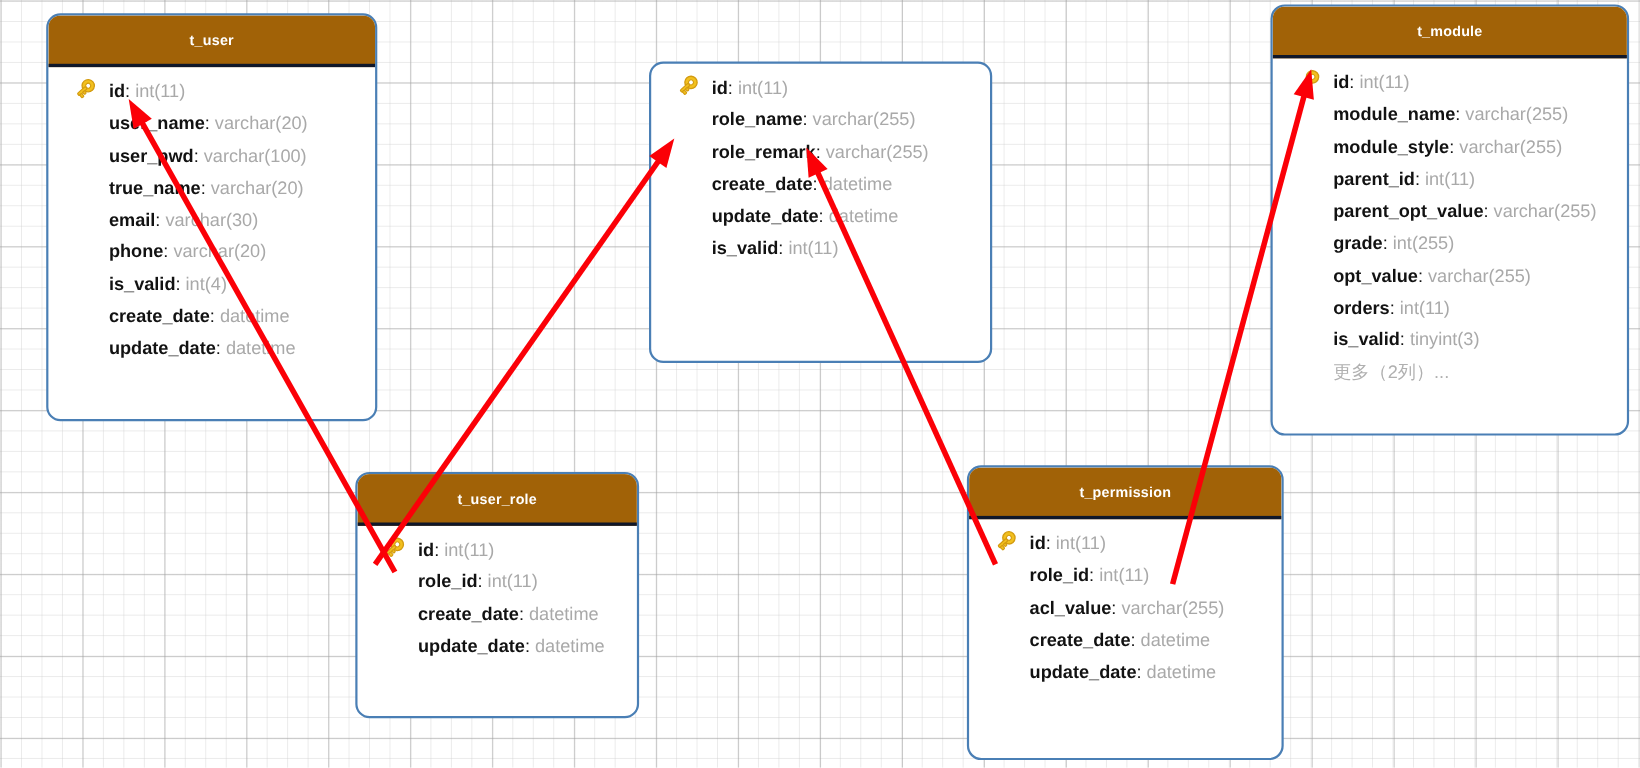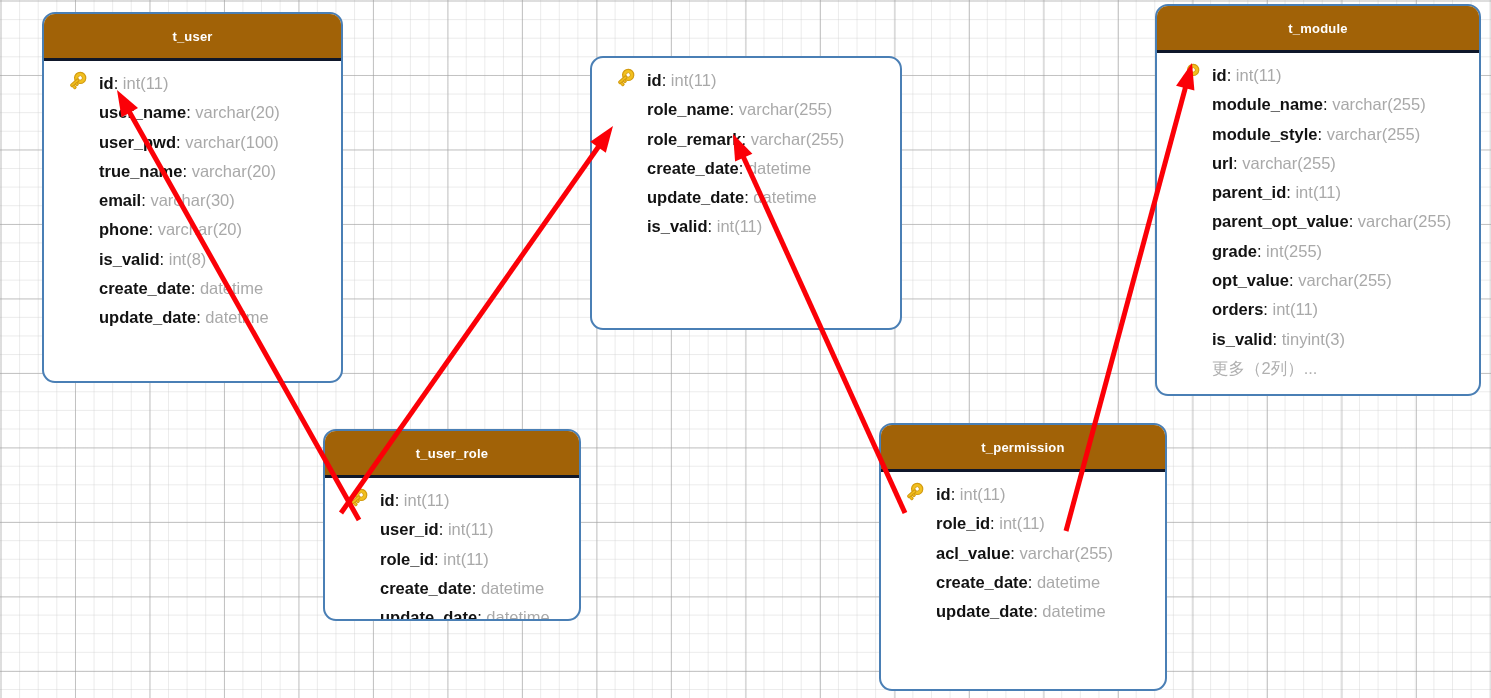--- a/index.html
+++ b/index.html
@@ -116,21 +116,21 @@
                   <rect x="5.0" y="7.3" width="9.8" height="2.7" rx="1" fill="#f2c01e" stroke="#d39b10" stroke-width="1.1"></rect>
                   <rect x="5.6" y="9.6" width="2.5" height="3.6" rx="0.8" fill="#f2c01e" stroke="#d39b10" stroke-width="1.0"></rect>
                   <rect x="9.4" y="9.6" width="2.2" height="2.8" rx="0.7" fill="#f2c01e" stroke="#d39b10" stroke-width="1.0"></rect>
                 </g>
               </svg></span><span class="col-name">id</span><span class="col-sep">: </span><span class="col-type">int(11)</span></div>
           <div class="col-row"><span class="col-name">user_name</span><span class="col-sep">: </span><span class="col-type">varchar(20)</span></div>
           <div class="col-row"><span class="col-name">user_pwd</span><span class="col-sep">: </span><span class="col-type">varchar(100)</span></div>
           <div class="col-row"><span class="col-name">true_name</span><span class="col-sep">: </span><span class="col-type">varchar(20)</span></div>
           <div class="col-row"><span class="col-name">email</span><span class="col-sep">: </span><span class="col-type">varchar(30)</span></div>
           <div class="col-row"><span class="col-name">phone</span><span class="col-sep">: </span><span class="col-type">varchar(20)</span></div>
-          <div class="col-row"><span class="col-name">is_valid</span><span class="col-sep">: </span><span class="col-type">int(8)</span></div>
+          <div class="col-row"><span class="col-name">is_valid</span><span class="col-sep">: </span><span class="col-type">int(4)</span></div>
           <div class="col-row"><span class="col-name">create_date</span><span class="col-sep">: </span><span class="col-type">datetime</span></div>
           <div class="col-row"><span class="col-name">update_date</span><span class="col-sep">: </span><span class="col-type">datetime</span></div>
         </div>
       </div>
       <div class="table-box" style="left: 590px; top: 56px; width: 312px; height: 274px;">
         <div class="table-body">
           <div class="col-row"><span class="key-icon"><svg viewBox="0 0 26 26" width="26" height="26">
                 <g transform="rotate(-42 13 13)">
                   <circle cx="17.2" cy="8.6" r="5.6" fill="#f2c01e" stroke="#d39b10" stroke-width="1.2"></circle>
                   <circle cx="17.2" cy="8.6" r="2.2" fill="#ffffff" stroke="#d39b10" stroke-width="0.9"></circle>
@@ -153,43 +153,41 @@
                 <g transform="rotate(-42 13 13)">
                   <circle cx="17.2" cy="8.6" r="5.6" fill="#f2c01e" stroke="#d39b10" stroke-width="1.2"></circle>
                   <circle cx="17.2" cy="8.6" r="2.2" fill="#ffffff" stroke="#d39b10" stroke-width="0.9"></circle>
                   <rect x="5.0" y="7.3" width="9.8" height="2.7" rx="1" fill="#f2c01e" stroke="#d39b10" stroke-width="1.1"></rect>
                   <rect x="5.6" y="9.6" width="2.5" height="3.6" rx="0.8" fill="#f2c01e" stroke="#d39b10" stroke-width="1.0"></rect>
                   <rect x="9.4" y="9.6" width="2.2" height="2.8" rx="0.7" fill="#f2c01e" stroke="#d39b10" stroke-width="1.0"></rect>
                 </g>
               </svg></span><span class="col-name">id</span><span class="col-sep">: </span><span class="col-type">int(11)</span></div>
           <div class="col-row"><span class="col-name">module_name</span><span class="col-sep">: </span><span class="col-type">varchar(255)</span></div>
           <div class="col-row"><span class="col-name">module_style</span><span class="col-sep">: </span><span class="col-type">varchar(255)</span></div>
-          <div class="col-row"><span class="col-name">url</span><span class="col-sep">: </span><span class="col-type">varchar(255)</span></div>
           <div class="col-row"><span class="col-name">parent_id</span><span class="col-sep">: </span><span class="col-type">int(11)</span></div>
           <div class="col-row"><span class="col-name">parent_opt_value</span><span class="col-sep">: </span><span class="col-type">varchar(255)</span></div>
           <div class="col-row"><span class="col-name">grade</span><span class="col-sep">: </span><span class="col-type">int(255)</span></div>
           <div class="col-row"><span class="col-name">opt_value</span><span class="col-sep">: </span><span class="col-type">varchar(255)</span></div>
           <div class="col-row"><span class="col-name">orders</span><span class="col-sep">: </span><span class="col-type">int(11)</span></div>
           <div class="col-row"><span class="col-name">is_valid</span><span class="col-sep">: </span><span class="col-type">tinyint(3)</span></div>
           <div class="col-row"><span class="col-more">更多（2列）...</span></div>
         </div>
       </div>
-      <div class="table-box" style="left: 323px; top: 429px; width: 258px; height: 192px;">
+      <div class="table-box" style="left: 323px; top: 429px; width: 258px; height: 224px;">
         <div class="table-header">t_user_role</div>
         <div class="table-body">
           <div class="col-row"><span class="key-icon"><svg viewBox="0 0 26 26" width="26" height="26">
                 <g transform="rotate(-42 13 13)">
                   <circle cx="17.2" cy="8.6" r="5.6" fill="#f2c01e" stroke="#d39b10" stroke-width="1.2"></circle>
                   <circle cx="17.2" cy="8.6" r="2.2" fill="#ffffff" stroke="#d39b10" stroke-width="0.9"></circle>
                   <rect x="5.0" y="7.3" width="9.8" height="2.7" rx="1" fill="#f2c01e" stroke="#d39b10" stroke-width="1.1"></rect>
                   <rect x="5.6" y="9.6" width="2.5" height="3.6" rx="0.8" fill="#f2c01e" stroke="#d39b10" stroke-width="1.0"></rect>
                   <rect x="9.4" y="9.6" width="2.2" height="2.8" rx="0.7" fill="#f2c01e" stroke="#d39b10" stroke-width="1.0"></rect>
                 </g>
               </svg></span><span class="col-name">id</span><span class="col-sep">: </span><span class="col-type">int(11)</span></div>
-          <div class="col-row"><span class="col-name">user_id</span><span class="col-sep">: </span><span class="col-type">int(11)</span></div>
           <div class="col-row"><span class="col-name">role_id</span><span class="col-sep">: </span><span class="col-type">int(11)</span></div>
           <div class="col-row"><span class="col-name">create_date</span><span class="col-sep">: </span><span class="col-type">datetime</span></div>
           <div class="col-row"><span class="col-name">update_date</span><span class="col-sep">: </span><span class="col-type">datetime</span></div>
         </div>
       </div>
       <div class="table-box" style="left: 879px; top: 423px; width: 288px; height: 268px;">
         <div class="table-header">t_permission</div>
         <div class="table-body">
           <div class="col-row"><span class="key-icon"><svg viewBox="0 0 26 26" width="26" height="26">
                 <g transform="rotate(-42 13 13)">

